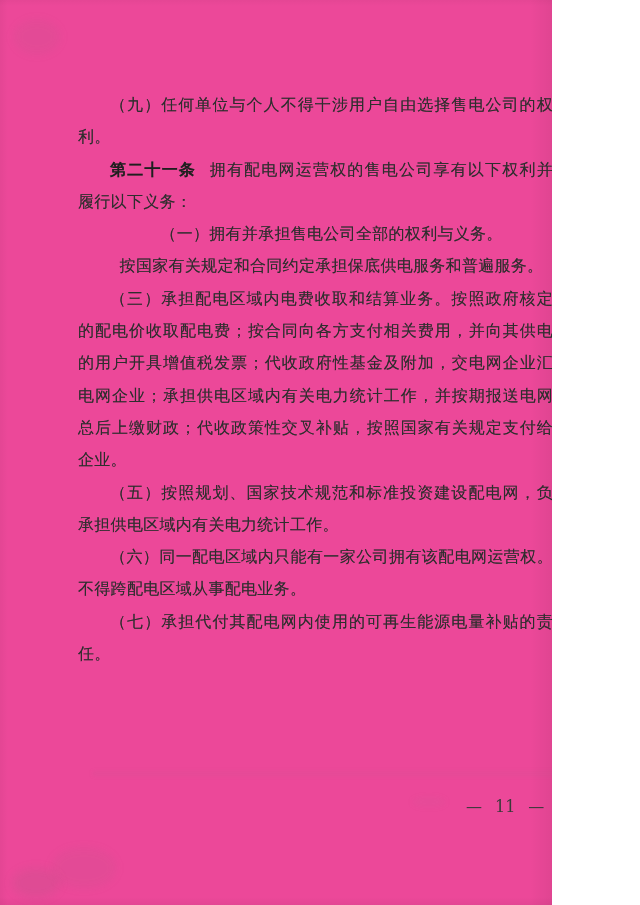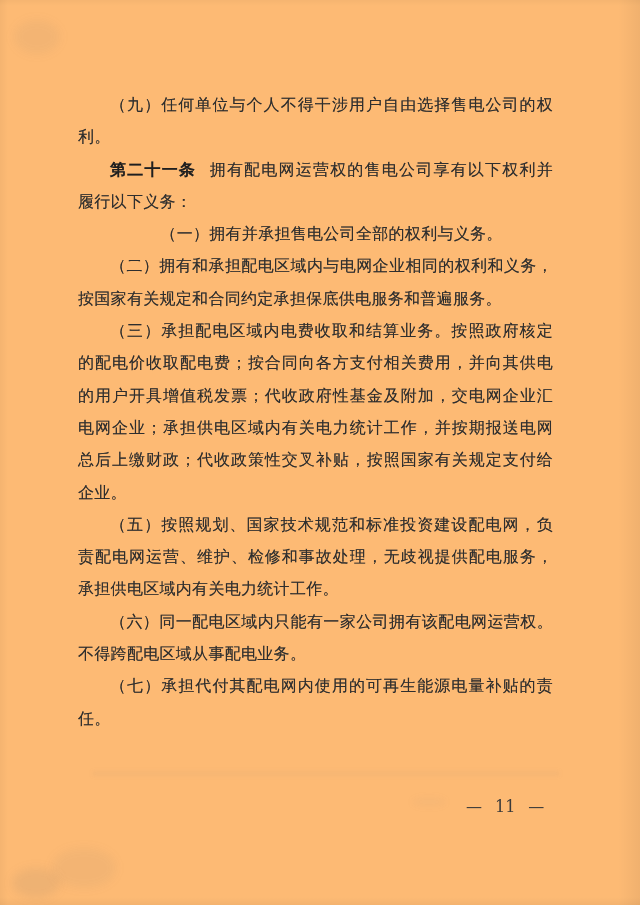--- a/index.html
+++ b/index.html
@@ -1,22 +1,22 @@
 <!DOCTYPE html>
 <html><head>
 <meta charset="utf-8">
 <style>
   html, body { margin: 0; padding: 0; }
   body { background: #ffffff; }
 
   .page {
     position: relative;
-    width: 640px;
+    width: 552px;
     height: 905px;
-    background: #fdba74;
+    background: #ec4899;
     overflow: hidden;
     font-family: "DejaVu Serif", "Liberation Serif", serif;
   }
 
   
   .artifact { position: absolute; pointer-events: none; }
   .edge-right  { right: 0; top: 0; width: 22px; height: 100%;
                  background: linear-gradient(to right, rgba(0,0,0,0), rgba(0,0,0,0.05)); }
   .edge-left   { left: 0; top: 0; width: 8px; height: 100%;
                  background: linear-gradient(to right, rgba(0,0,0,0.035), rgba(0,0,0,0)); }
@@ -96,34 +96,32 @@
         <div class="line"><span class="seg">利。</span></div>
       </div>
       <div class="para">
         <div class="line justify"><span class="seg seg-term">第二十一条</span><span class="seg">拥有配电网运营权的售电公司享有以下权利并</span></div>
         <div class="line"><span class="seg">履行以下义务：</span></div>
       </div>
       <div class="para">
         <div class="line"><span class="seg">（一）拥有并承担售电公司全部的权利与义务。</span></div>
       </div>
       <div class="para">
-        <div class="line justify"><span class="seg">（二）拥有和承担配电区域内与电网企业相同的权利和义务，</span></div>
         <div class="line"><span class="seg">按国家有关规定和合同约定承担保底供电服务和普遍服务。</span></div>
       </div>
       <div class="para">
         <div class="line justify"><span class="seg">（三）承担配电区域内电费收取和结算业务。按照政府核定</span></div>
         <div class="line justify"><span class="seg">的配电价收取配电费；按合同向各方支付相关费用，并向其供电</span></div>
         <div class="line justify"><span class="seg">的用户开具增值税发票；代收政府性基金及附加，交电网企业汇</span></div>
         <div class="line justify"><span class="seg">电网企业；承担供电区域内有关电力统计工作，并按期报送电网</span></div>
         <div class="line justify"><span class="seg">总后上缴财政；代收政策性交叉补贴，按照国家有关规定支付给</span></div>
         <div class="line"><span class="seg">企业。</span></div>
       </div>
       <div class="para">
         <div class="line justify"><span class="seg">（五）按照规划、国家技术规范和标准投资建设配电网，负</span></div>
-        <div class="line justify"><span class="seg">责配电网运营、维护、检修和事故处理，无歧视提供配电服务，</span></div>
         <div class="line"><span class="seg">承担供电区域内有关电力统计工作。</span></div>
       </div>
       <div class="para">
         <div class="line justify"><span class="seg">（六）同一配电区域内只能有一家公司拥有该配电网运营权。</span></div>
         <div class="line"><span class="seg">不得跨配电区域从事配电业务。</span></div>
       </div>
       <div class="para">
         <div class="line justify"><span class="seg">（七）承担代付其配电网内使用的可再生能源电量补贴的责</span></div>
         <div class="line"><span class="seg">任。</span></div>
       </div>

